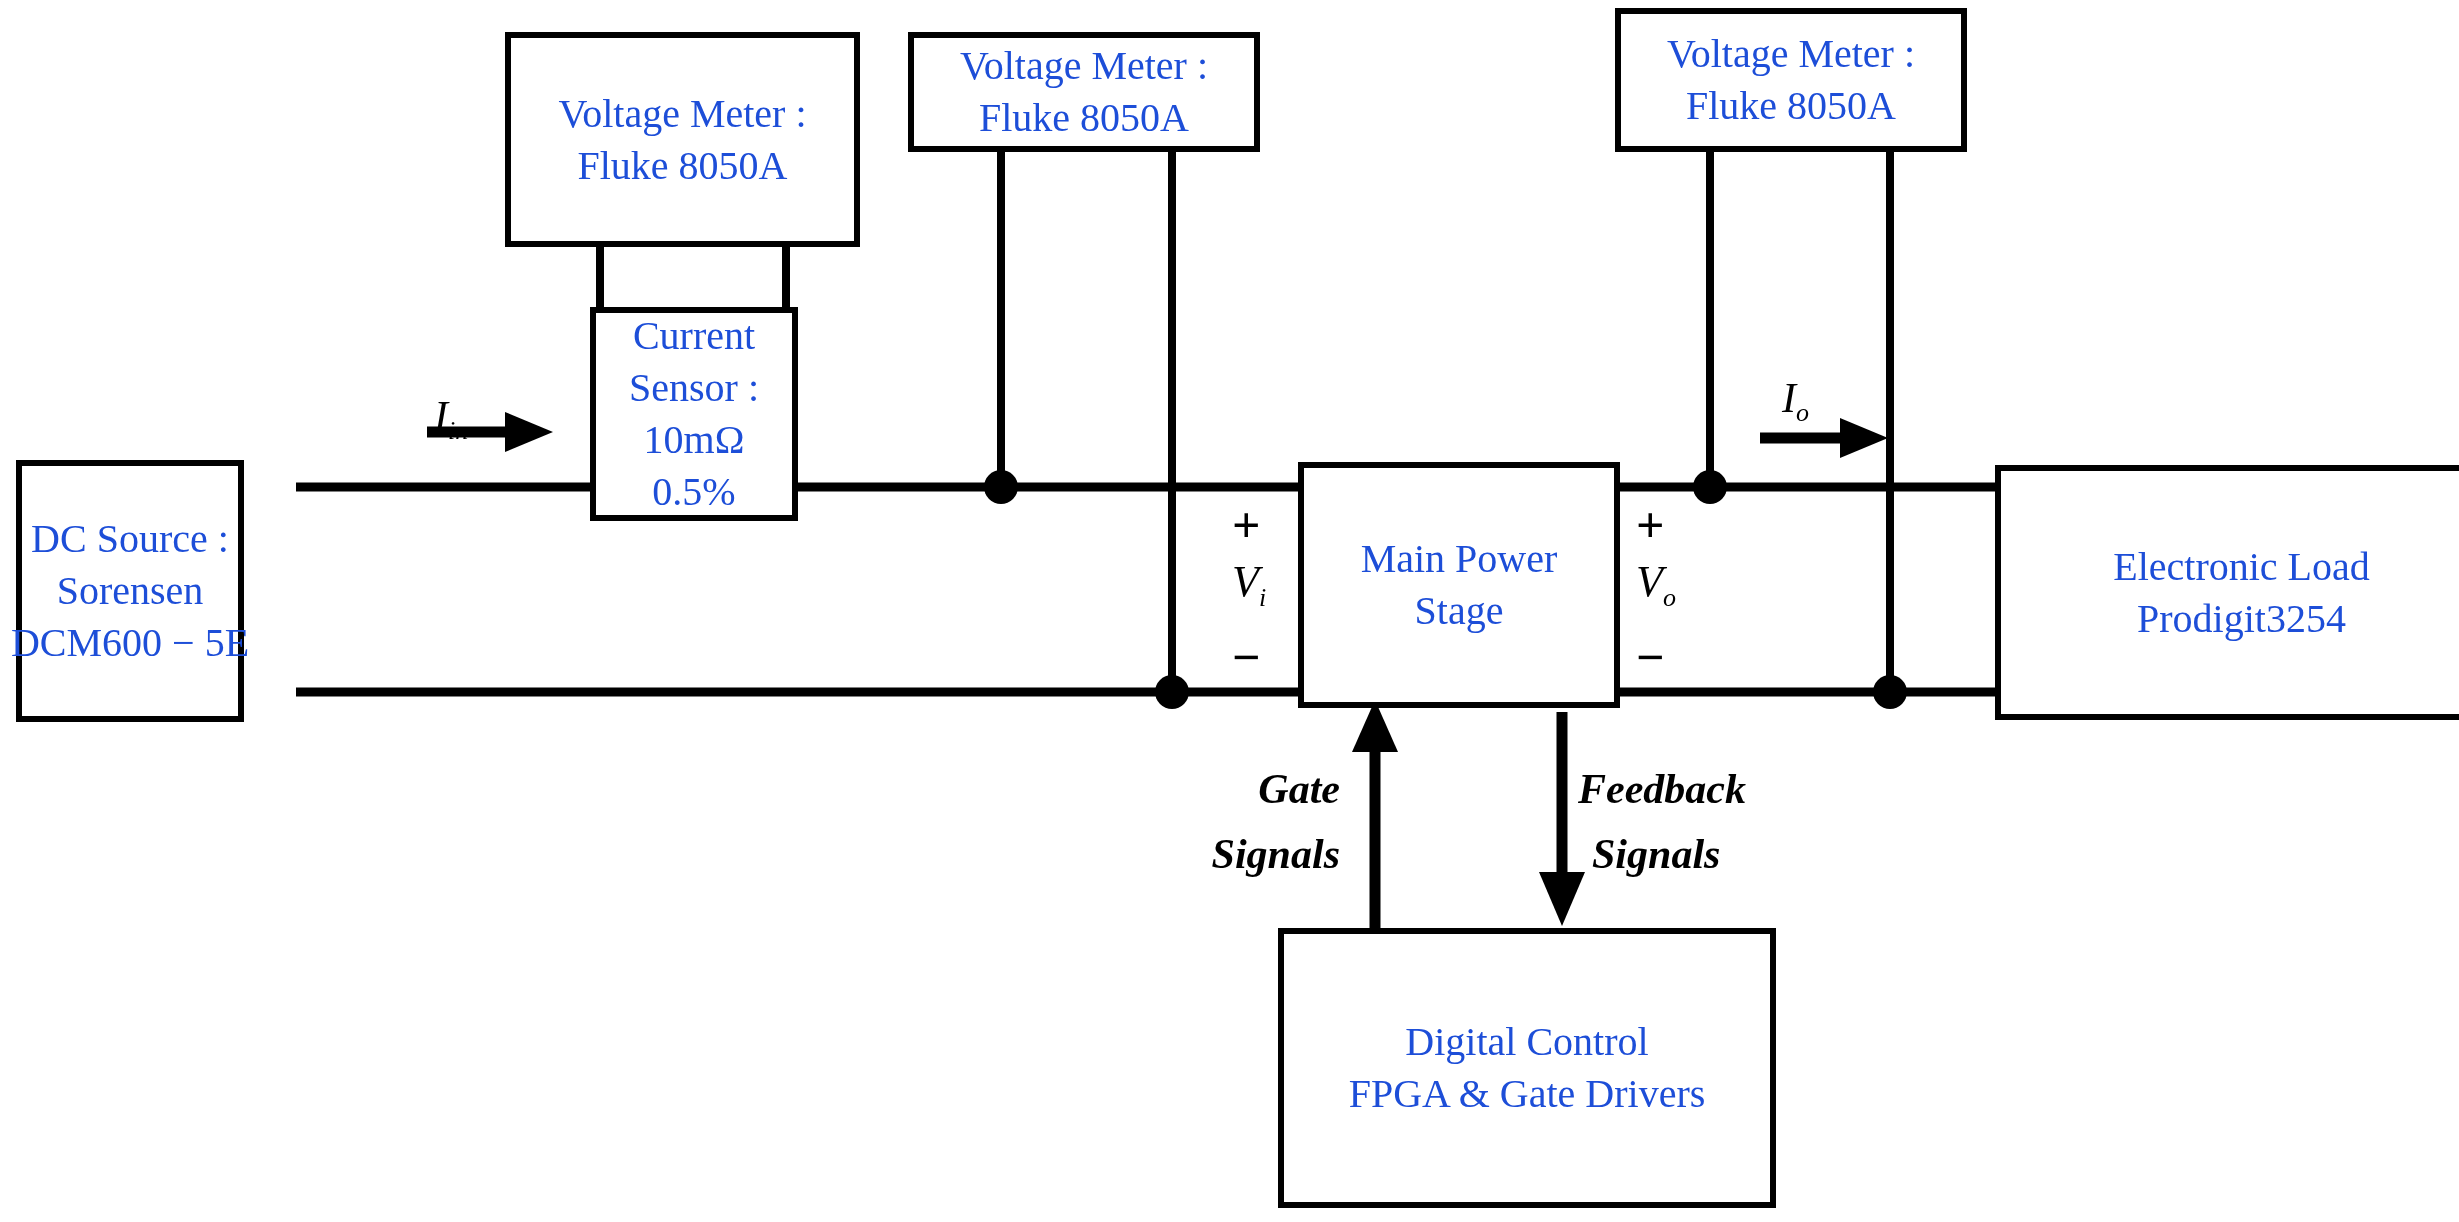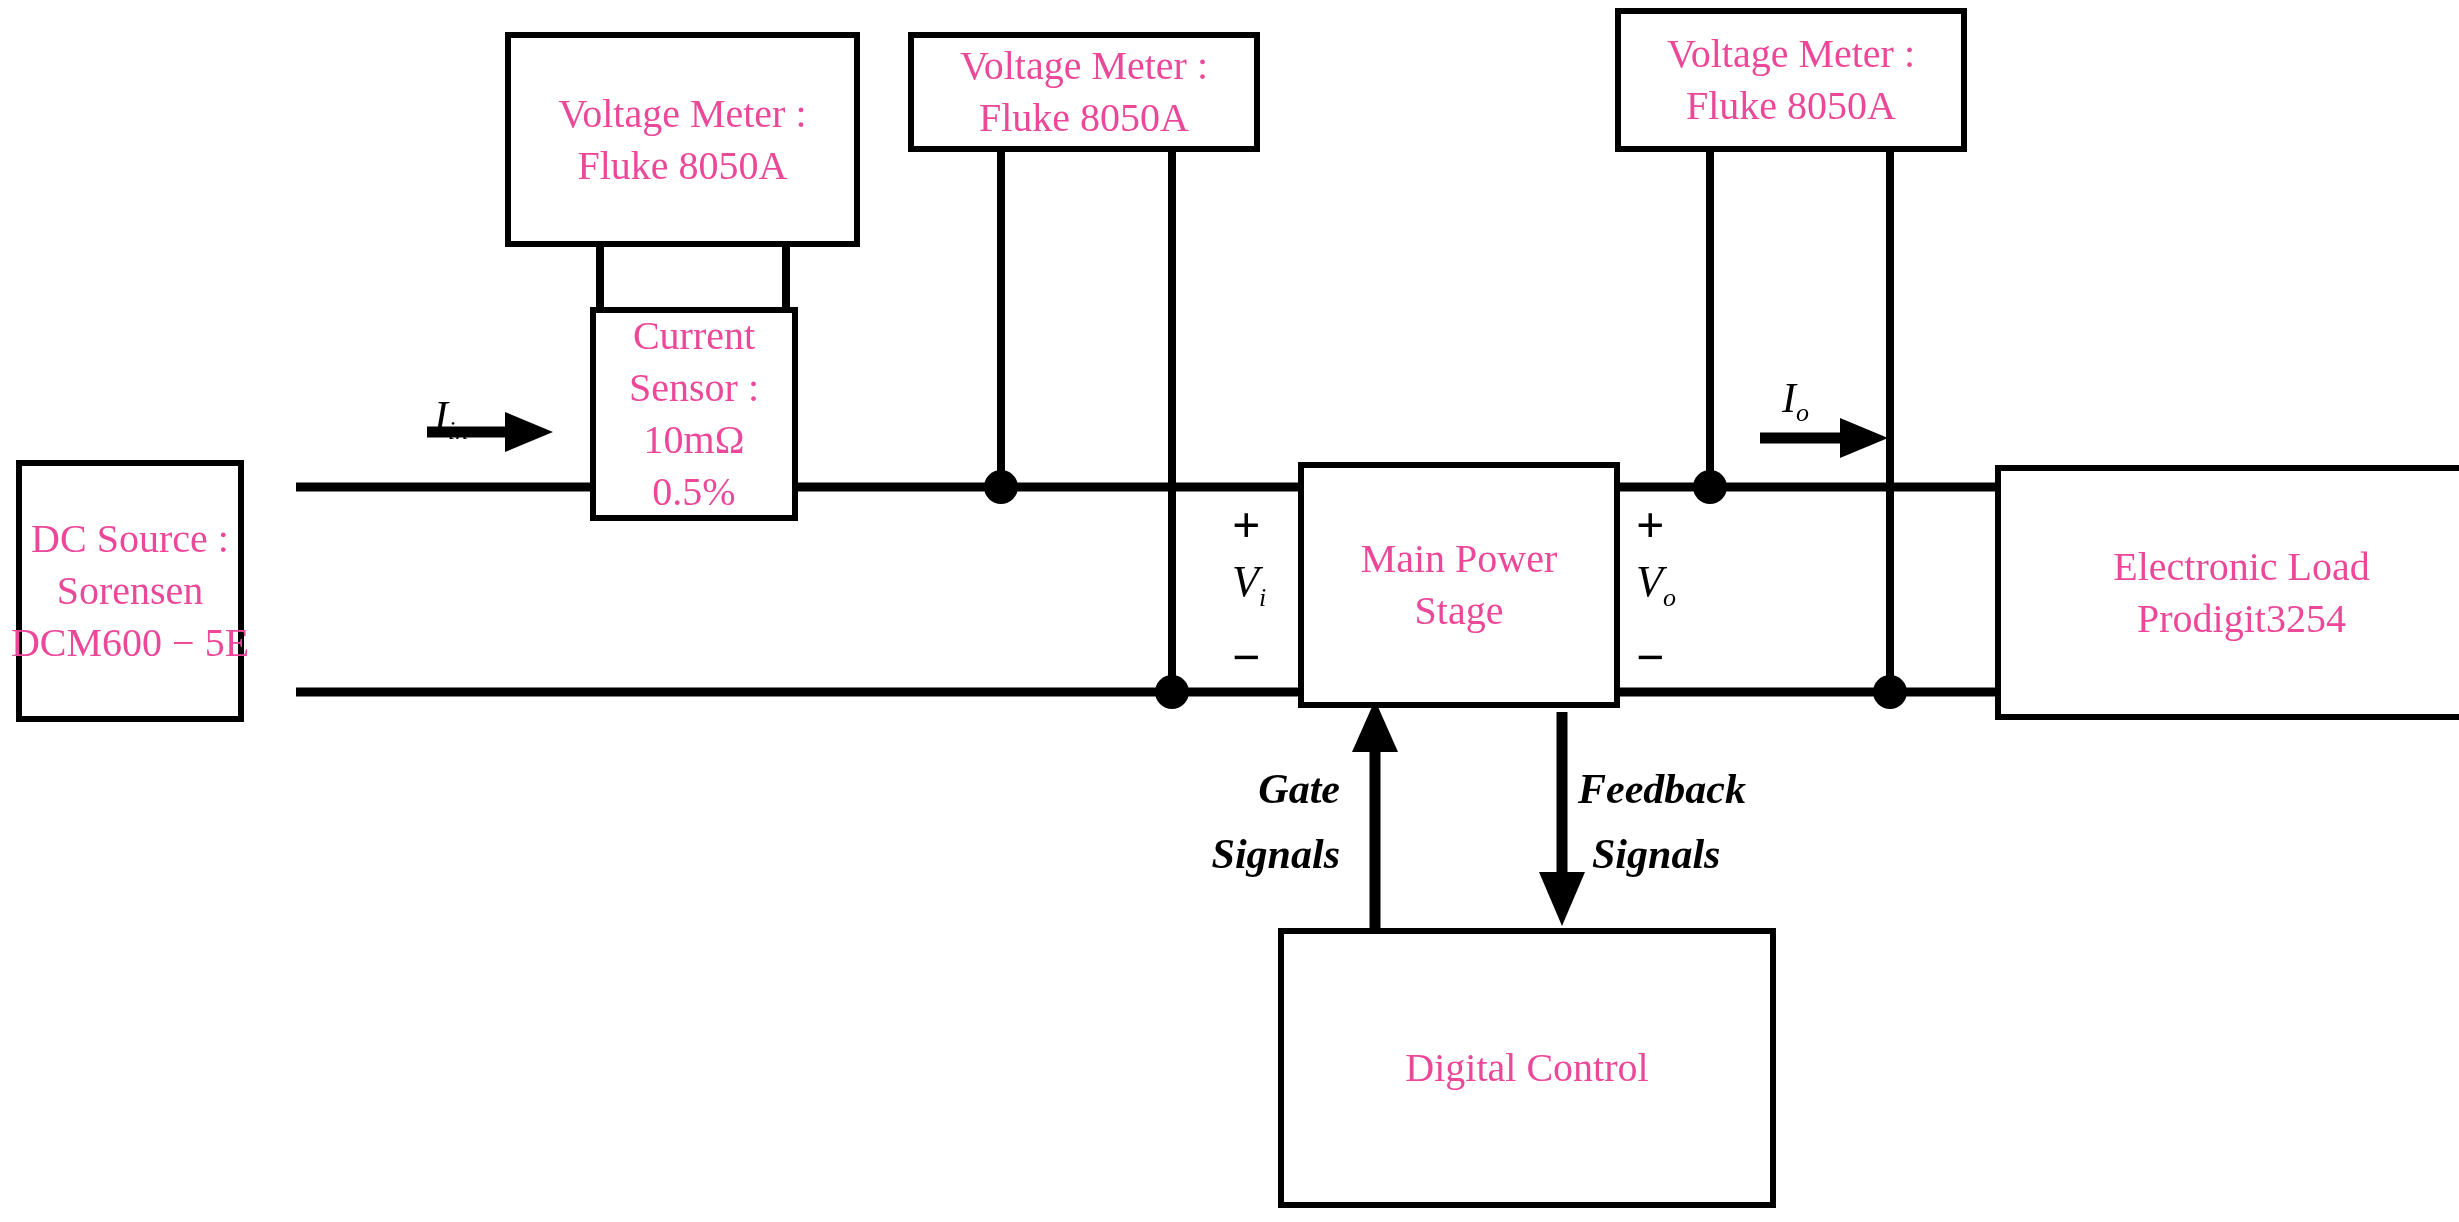--- a/index.html
+++ b/index.html
@@ -25,21 +25,21 @@
   .blk {
     position: absolute;
     box-sizing: border-box;
     border: 6px solid #000000;
     background: #ffffff;
     display: flex;
     flex-direction: column;
     align-items: center;
     justify-content: center;
     text-align: center;
-    color: #ec4899;
+    color: #1d4ed8;
     z-index: 5;
   }
   .blk .ln {
     display: block;
     white-space: nowrap;
     line-height: 1.30;
     font-size: 40px;
   }
   .lbl {
     position: absolute;
@@ -184,20 +184,21 @@
     <span class="ln">Stage</span>
   </div>
 
   <div class="blk" style="left:1995px; top:465px; width:493px; height:255px;">
     <span class="ln">Electronic Load</span>
     <span class="ln">Prodigit3254</span>
   </div>
 
   <div class="blk" style="left:1232px; top:928px; width:498px; height:280px;margin-left:46px;">
     <span class="ln">Digital Control</span>
+    <span class="ln">FPGA &amp; Gate Drivers</span>
   </div>
 
   <div class="cur" style="left:434px; top:368px;margin-top:24px;"><span>I</span><sub>in</sub></div>
 
   <div class="cur" style="left:1782px; top:374px;"><span>I</span><sub>o</sub></div>
 
   <div class="sym sign" style="left:1232px; top:500px;">+</div>
   <div class="sym sym-v" style="left:1232px; top:560px;"><span>V</span><sub>i</sub></div>
   <div class="sym sign" style="left:1232px; top:632px;">−</div>
 

